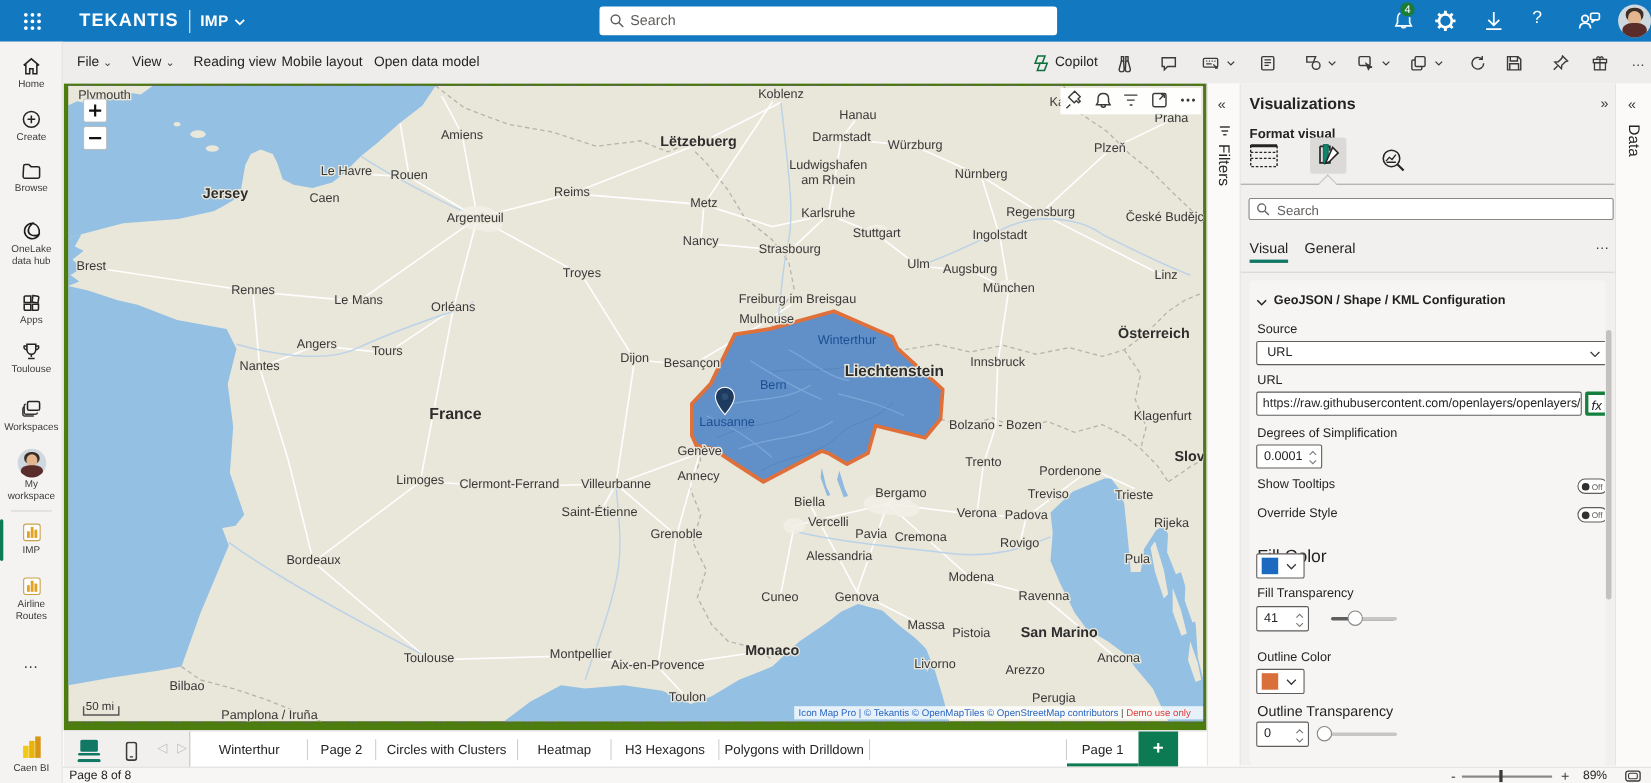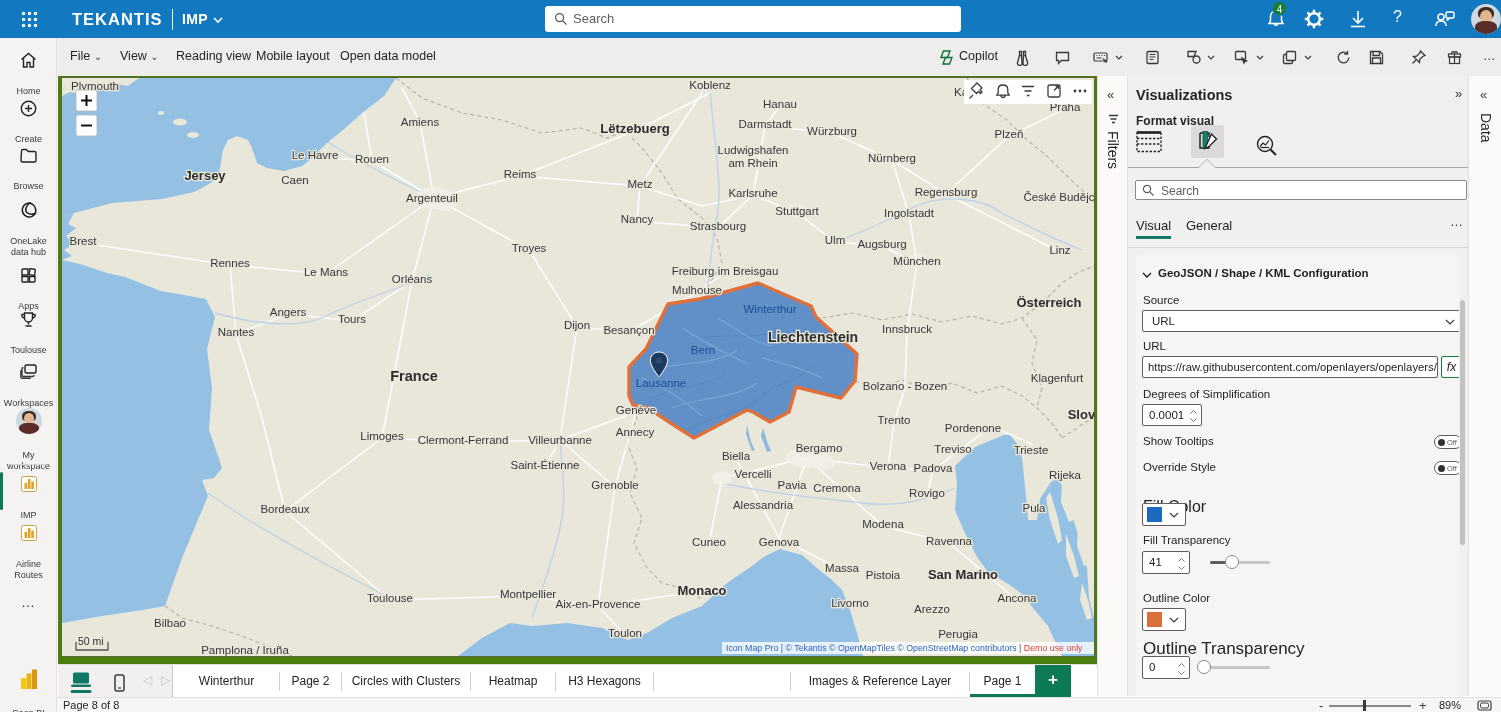--- a/index.html
+++ b/index.html
@@ -20,21 +20,21 @@
 
   
   #ribbon { position:absolute; left:0; top:38px; width:1501px; height:38px; background:#eeedec; }
   #ribbon .mi { position:absolute; top:11px; font-size:12.5px; color:#252423; }
   #ribbon .chev { color:#454545; font-size:10px; }
   .ricon { position:absolute; top:11px; width:17px; height:17px; }
 
   
   #rail { position:absolute; left:0; top:38px; width:57px; height:674px; background:#f4f3f2; border-right:1px solid #e4e2e0;}
   .navit { position:absolute; left:0; width:57px; text-align:center; color:#252423; }
-  .navit .lbl { font-size:9px; color:#3b3a39; line-height:10.5px; margin-top:16px;}
+  .navit .lbl { font-size:9px; color:#3b3a39; line-height:10.5px; margin-top:1px;}
   .navit svg { display:block; margin:0 auto; }
 
   
   #canvas { position:absolute; left:58px; top:76px; width:1039px; height:588px; background:#4d7c0f; }
   #mapv { position:absolute; left:4px; top:2px; width:1032px; height:578px; outline:1.6px dotted #5b5b5b; }
 
   
   #fstrip { position:absolute; left:1097px; top:76px; width:31px; height:620px; background:#fbfaf9; border-left:1px solid #e3e1df; border-right:1px solid #e3e1df;}
   #vizpanel { position:absolute; left:1128px; top:76px; width:340px; height:620px; background:#f1f0ee; }
   #dstrip { position:absolute; left:1468px; top:76px; width:33px; height:620px; background:#fbfaf9; border-left:1px solid #e3e1df; }
@@ -600,21 +600,21 @@
     <div class="abs" style="left:14px;top:234px;width:320px;height:22px;background:#fff;border:1px solid #605e5c;border-radius:2px">
       <span class="abs" style="left:9px;top:4px;font-size:11.5px;color:#252423">URL</span>
       <svg class="abs" style="left:302px;top:8px" width="10" height="7" viewBox="0 0 10 7">
           <path d="M1 1 L5 5 L9 1" fill="none" stroke="#3b3a39" stroke-width="1.2"></path>
         </svg>
     </div>
     <div class="abs" style="left:15px;top:264px;font-size:11.5px;color:#252423">URL</div>
     <div class="abs" style="left:14px;top:280px;width:296px;height:22px;background:#fff;border:1px solid #605e5c;border-radius:2px;overflow:hidden">
       <span class="abs" style="left:5px;top:4px;font-size:11.3px;color:#252423;white-space:nowrap">https://raw.githubusercontent.com/openlayers/openlayers/r</span>
     </div>
-    <div class="abs" style="left:313px;top:280px;width:21px;height:22px;background:#fff;border:1px solid #15803d;border-radius:2px;font-size:12px;font-style:italic;color:#252423;text-align:center;line-height:20px">fx</div>
+    <div class="abs" style="left:313px;top:280px;width:21px;height:22px;background:#fff;border:3px solid #15803d;border-radius:2px;font-size:12px;font-style:italic;color:#252423;text-align:center;line-height:20px">fx</div>
     <div class="abs" style="left:15px;top:312px;font-size:11.5px;color:#252423">Degrees of Simplification</div>
     <div class="abs" style="left:14px;top:328px;width:60px;height:22px;background:#fff;border:1px solid #605e5c;border-radius:2px">
       <span class="abs" style="left:6px;top:4px;font-size:11.5px;color:#252423">0.0001</span>
       <svg class="abs" style="left:46px;top:3px" width="9" height="16" viewBox="0 0 9 16">
           <path d="M1.5 5.5 L4.5 2.5 L7.5 5.5 M1.5 10.5 L4.5 13.5 L7.5 10.5" fill="none" stroke="#7a7a7a" stroke-width="1"></path>
         </svg>
     </div>
     <div class="abs" style="left:15px;top:359px;font-size:11.5px;color:#252423">Show Tooltips</div>
     <div class="tgl abs" style="left:306px;top:359px"></div>
     <div class="abs" style="left:15px;top:385px;font-size:11.5px;color:#252423">Override Style</div>
@@ -636,21 +636,21 @@
     <div class="abs" style="left:82px;top:485px;width:58px;height:3px;background:#605e5c;border-radius:2px"></div>
     <div class="abs" style="left:104px;top:485px;width:38px;height:3px;background:#c8c6c4;border-radius:2px"></div>
     <div class="abs" style="left:97px;top:479px;width:14px;height:14px;background:#fff;border:1px solid #8a8886;border-radius:50%"></div>
     <div class="abs" style="left:15px;top:516px;font-size:11.5px;color:#252423">Outline Color</div>
     <div class="abs" style="left:14px;top:532px;width:44px;height:23px;background:#fff;border:1px solid #605e5c;border-radius:2px">
       <div class="abs" style="left:4px;top:3px;width:15px;height:15px;background:#d9703a"></div>
       <svg class="abs" style="left:26px;top:8px" width="10" height="7" viewBox="0 0 10 7">
           <path d="M1 1 L5 5 L9 1" fill="none" stroke="#3b3a39" stroke-width="1.2"></path>
         </svg>
     </div>
-    <div class="abs" style="left:15px;top:563px;font-size:17px;color:#252423">Outline Transparency</div>
+    <div class="abs" style="left:15px;top:563px;font-size:13px;color:#252423">Outline Transparency</div>
     <div class="abs" style="left:14px;top:580px;width:48px;height:23px;background:#fff;border:1px solid #605e5c;border-radius:2px">
       <span class="abs" style="left:6px;top:4px;font-size:11.5px;color:#252423">0</span>
       <svg class="abs" style="left:34px;top:4px" width="9" height="16" viewBox="0 0 9 16">
           <path d="M1.5 5.5 L4.5 2.5 L7.5 5.5 M1.5 10.5 L4.5 13.5 L7.5 10.5" fill="none" stroke="#7a7a7a" stroke-width="1"></path>
         </svg>
     </div>
     <div class="abs" style="left:76px;top:590px;width:66px;height:3px;background:#c8c6c4;border-radius:2px"></div>
     <div class="abs" style="left:69px;top:584px;width:14px;height:14px;background:#fff;border:1px solid #8a8886;border-radius:50%"></div>
 
     <div class="abs" style="left:331px;top:179px;width:7px;height:441px;background:#f1f0ee"></div>
@@ -676,22 +676,22 @@
     <div class="ptab" style="left:116px;width:105px">Winterthur</div>
     <div class="tabsep" style="left:221px"></div>
     <div class="ptab" style="left:222px;width:61px">Page 2</div>
     <div class="tabsep" style="left:283px"></div>
     <div class="ptab" style="left:284px;width:128px">Circles with Clusters</div>
     <div class="tabsep" style="left:412px"></div>
     <div class="ptab" style="left:413px;width:84px">Heatmap</div>
     <div class="tabsep" style="left:497px"></div>
     <div class="ptab" style="left:498px;width:97px">H3 Hexagons</div>
     <div class="tabsep" style="left:595px"></div>
+    <div class="ptab" style="left:596px;width:136px">Polygons with Drilldown</div>
     <div class="tabsep" style="left:732px"></div>
-    <div class="ptab" style="left:733px;width:178px">Images &amp; Reference Layer</div>
     <div class="tabsep" style="left:911px"></div>
     <div class="ptab" style="left:912px;width:65px">Page 1</div>
     <div class="abs" style="left:912px;top:29px;width:65px;height:3px;background:#0c7a53"></div>
     <div class="abs" style="left:977px;top:0;width:36px;height:32px;background:#0c7a53;color:#fff;text-align:center;font-size:17px;font-weight:bold;line-height:30px">+</div>
   </div>
   <div id="statusbar">
     <span class="abs" style="left:6px;top:1px">Page 8 of 8</span>
     <span class="abs" style="left:1262px;top:0px;font-size:13px;color:#3b3a39">-</span>
     <div class="abs" style="left:1272px;top:7px;width:82px;height:1.5px;background:#8a8886"></div>
     <div class="abs" style="left:1306px;top:2px;width:3px;height:11px;background:#3b3a39"></div>

